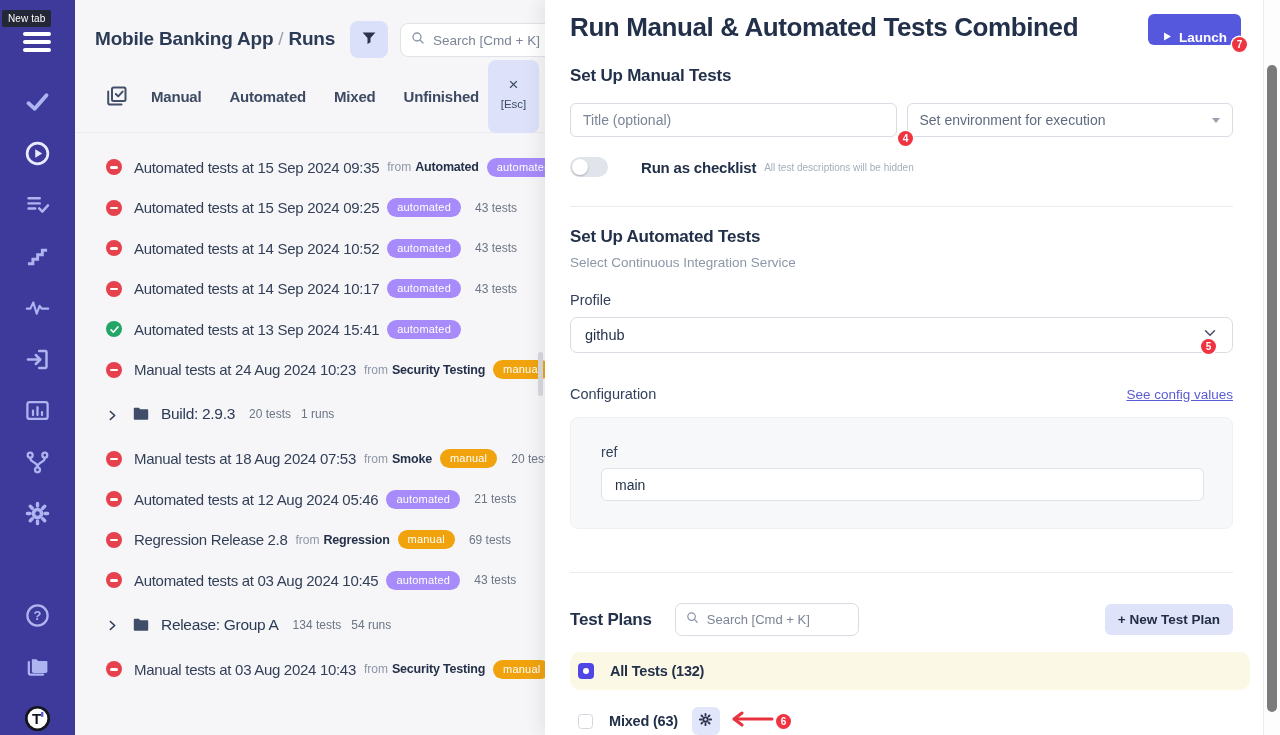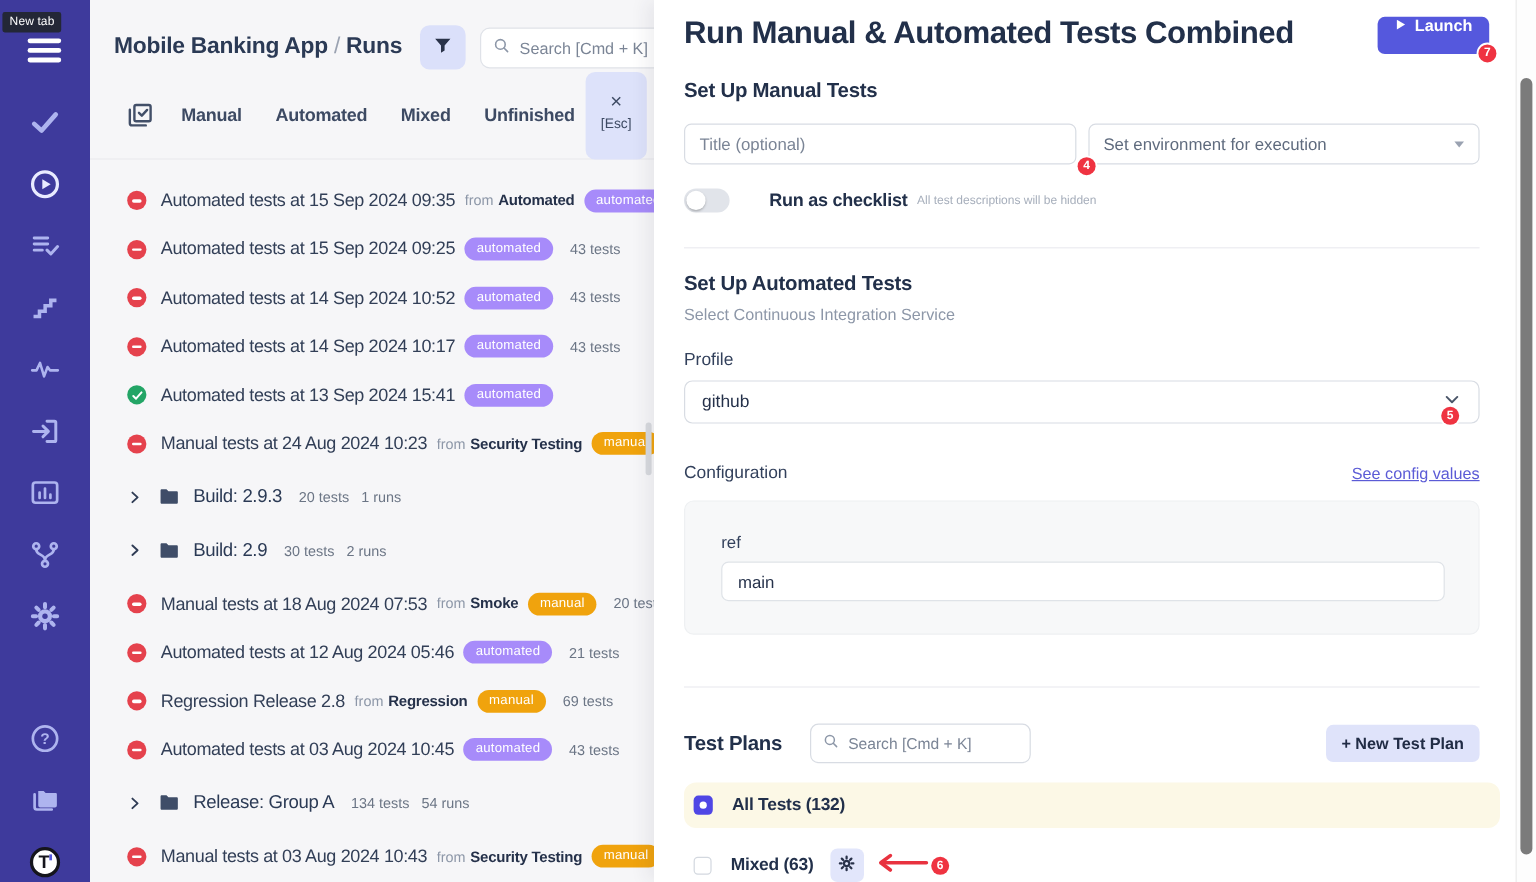--- a/index.html
+++ b/index.html
@@ -51,21 +51,21 @@
   .badge.automated{ background:var(--autom);}
   .badge.manual{ background:var(--manual);}
   .count{ font-size:12px; color:#6b7585; margin-right:10px;}
   .chev{ width:13px; height:13px; margin-right:13px; flex:0 0 13px;}
   .folder-ic{ width:18px; height:18px; margin-right:11px; flex:0 0 18px;}
   .folder-title{ font-size:15.5px; font-weight:normal; color:#2b3a55; letter-spacing:-0.3px; margin-right:14px;}
   #mini-scroll{ position:absolute; right:2px; top:352px; width:5px; height:44px; background:#d8dade; border-radius:3px; z-index:6;}
   
   #panel{ position:absolute; left:545px; top:0; width:718px; height:735px; background:#fff; z-index:10; box-shadow:-7px 0 14px rgba(40,45,70,.07); padding:0 30px 0 25px;}
   #panel h1{ margin-top:12px; font-size:26px; color:#22304a; letter-spacing:-0.4px; width:580px;}
-  #launch-btn{ position:absolute; right:22px; top:14px; height:31px; background:var(--accent); color:#fff; border:none; border-radius:6px; font-size:13.5px; font-weight:bold; padding:0 14px; display:flex; align-items:flex-start; gap:7px; cursor:pointer; font-family:inherit;}
+  #launch-btn{ position:absolute; right:22px; top:14px; height:31px; background:var(--accent); color:#fff; border:none; border-radius:6px; font-size:13.5px; font-weight:bold; padding:0 14px; display:flex; align-items:flex-end; gap:7px; cursor:pointer; font-family:inherit;}
   .anno{ position:absolute; width:15px; height:15px; background:var(--anno); border-radius:50%; color:#fff; font-size:10px; font-weight:bold; text-align:center; line-height:15px; box-shadow:0 0 0 1.5px #fff; z-index:12;}
   h2{ font-size:17px; color:#22304a; letter-spacing:-0.2px;}
   #manual-heading{ margin-top:23px; }
   #manual-inputs{ margin-top:17px; display:flex; gap:10px;}
   #title-input{ width:336px; height:34px; border:1px solid #d8dce3; border-radius:6px; padding:0 12px; font-size:14px; color:#3d4a63; font-family:inherit; outline:none;}
   #title-input::placeholder{ color:#7b8596;}
   #env-select{ width:336px; height:34px; border:1px solid #d8dce3; border-radius:6px; padding:0 12px; display:flex; align-items:center; justify-content:space-between; cursor:pointer;}
   #env-select .ph{ font-size:14px; color:#5f6b7e;}
   .caret-down{ width:0; height:0; border-left:4.5px solid transparent; border-right:4.5px solid transparent; border-top:5.5px solid #9aa2b1;}
   #checklist-row{ margin-top:20px; display:flex; align-items:center;}
@@ -278,31 +278,20 @@
         <span class="chev"><svg viewBox="0 0 18 18" fill="none" stroke="#2f3c55" stroke-width="2.2" stroke-linecap="round" stroke-linejoin="round">
             <path d="M6 3.5L12 9l-6 5.5"></path>
           </svg></span>
         <span class="folder-ic"><svg viewBox="0 0 20 20">
             <path d="M2 4.2c0-.7.5-1.2 1.2-1.2h4.3l1.8 1.8h7.5c.7 0 1.2.5 1.2 1.2v9.3c0 .7-.5 1.2-1.2 1.2H3.2c-.7 0-1.2-.5-1.2-1.2V4.2z" fill="#3f4d68"></path>
           </svg></span>
         <span class="folder-title">Build: 2.9.3</span>
         <span class="count">20 tests</span>
         <span class="count">1 runs</span>
       </div>
-      <div class="run-row folder">
-        <span class="chev"><svg viewBox="0 0 18 18" fill="none" stroke="#2f3c55" stroke-width="2.2" stroke-linecap="round" stroke-linejoin="round">
-            <path d="M6 3.5L12 9l-6 5.5"></path>
-          </svg></span>
-        <span class="folder-ic"><svg viewBox="0 0 20 20">
-            <path d="M2 4.2c0-.7.5-1.2 1.2-1.2h4.3l1.8 1.8h7.5c.7 0 1.2.5 1.2 1.2v9.3c0 .7-.5 1.2-1.2 1.2H3.2c-.7 0-1.2-.5-1.2-1.2V4.2z" fill="#3f4d68"></path>
-          </svg></span>
-        <span class="folder-title">Build: 2.9</span>
-        <span class="count">30 tests</span>
-        <span class="count">2 runs</span>
-      </div>
       <div class="run-row">
         <span class="status-dot failed"></span>
         <span class="run-title">Manual tests at 18 Aug 2024 07:53</span>
         <span class="from-label">from</span>
         <span class="from-src">Smoke</span>
         <span class="badge manual">manual</span>
         <span class="count">20 tests</span>
       </div>
       <div class="run-row">
         <span class="status-dot failed"></span>

